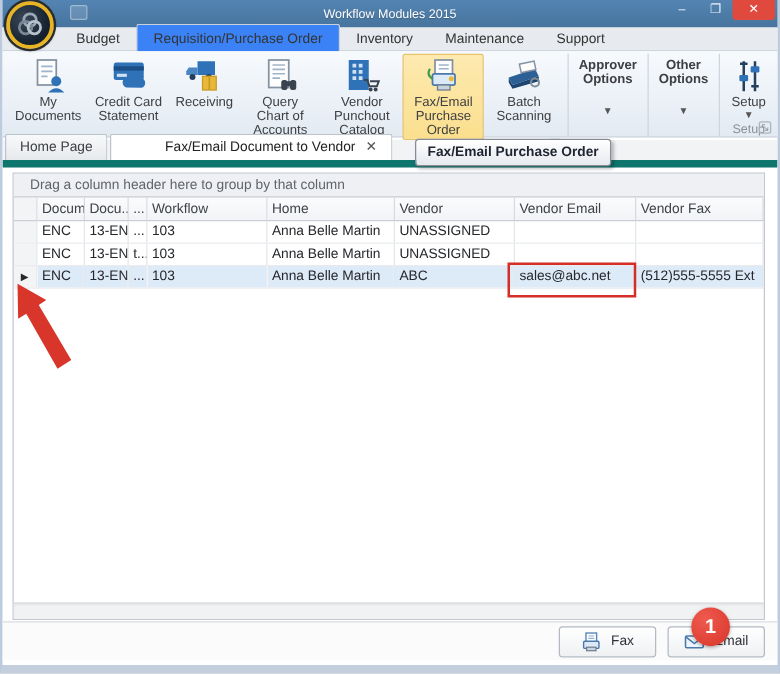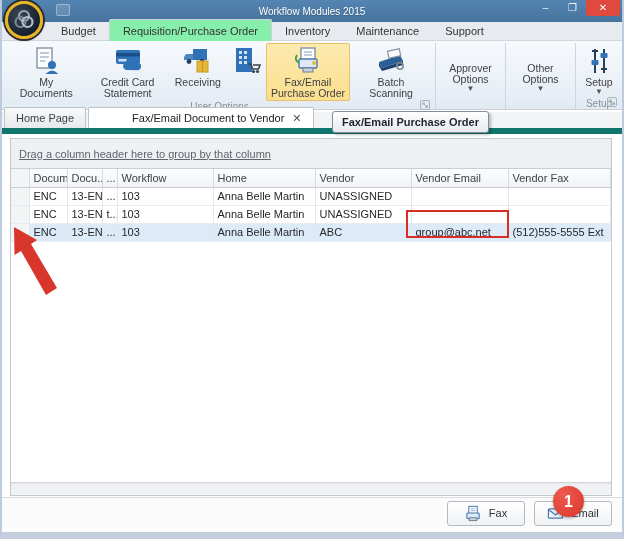--- a/index.html
+++ b/index.html
@@ -23,63 +23,63 @@
   
   .logo { position:absolute; left:3px; top:1px; width:38px; height:38px; border-radius:50%;
     background:radial-gradient(circle at 35% 35%, #3a4756, #14202e 70%);
     border:3px solid #e8b424; box-shadow:0 0 0 2px #2c2c2c, 0 1px 3px rgba(0,0,0,.5); z-index:30; }
   .logo svg { position:absolute; inset:3px; }
 
   
   .ribbon-tabrow { position:absolute; top:22px; left:0; right:0; height:19px; background:#e7eaee;
     display:flex; align-items:flex-end; padding-left:46px; border-bottom:1px solid #cfd6de; }
   .rtab { padding:5px 13px 3px; color:#333; cursor:default; }
-  .rtab.active { background:#86efac; border:1px solid #c9d0d8; border-bottom:none;
+  .rtab.active { background:#3b82f6; border:1px solid #c9d0d8; border-bottom:none;
     border-radius:2px 2px 0 0; margin-bottom:-1px; padding-bottom:4px; }
 
   
   .ribbon-body { position:absolute; top:41px; left:0; right:0; height:69px;
     background:linear-gradient(#f7fafd,#e9eff6 70%,#e2eaf2); border-bottom:1px solid #c6d0db;
     display:flex; align-items:stretch; padding:2px 2px 0 4px; }
   .rgroup { display:flex; flex-direction:column; position:relative; padding:0 1px; }
   .rgroup.sep { border-right:1px solid #cdd5de; margin-right:2px; padding-right:3px; }
   .rbtns { flex:1; display:flex; align-items:stretch; }
   .rlabel { height:14px; display:flex; align-items:center; justify-content:center;
     color:#8b9099; font-size:10px; position:relative; }
   .launcher { position:absolute; right:2px; bottom:2px; width:10px; height:10px;
     border:1px solid #aab2bb; border-radius:2px; color:#7d8younger; }
   .launcher svg { position:absolute; inset:1px; }
   .rbtn { display:flex; flex-direction:column; align-items:center; justify-content:flex-start;
     padding:2px 4px 1px; margin:0 0px; border:1px solid transparent; border-radius:2px; cursor:default; }
   .rbtn .ricon { width:30px; height:30px; flex:0 0 auto; }
   .rbtn .rlabeltext { text-align:center; font-size:10.5px; line-height:11px; color:#3d3f42;
     max-width:76px; margin-top:1px; }
   .rbtn.hl { background:linear-gradient(#fdeab0,#fbdf8e); border-color:#e8c269; }
-  .rbtn.mid { justify-content:flex-end; }
+  .rbtn.mid { justify-content:space-between;font-weight:bold; }
   .rbtn.mid .rlabeltext { max-width:54px; }
   .drop { color:#555; font-size:8px; line-height:8px; }
 
   
   .tabbar { position:absolute; top:112px; left:0; right:0; height:22px; background:#f2f3f5;
     display:flex; align-items:flex-end; padding-left:2px; border-bottom:6px solid #0f766e; }
   .dtab { padding:4px 11px 4px; background:linear-gradient(#f8f9fa,#e6e9ec);
     border:1px solid #bcc3cb; border-bottom:none; border-radius:2px 2px 0 0; margin-right:2px; color:#3c3f44; }
   .dtab.active { background:#fff; color:#222; display:flex; gap:8px; align-items:center;padding-left:43px; }
   .dtab .x { color:#555; font-size:11px; font-weight:bold; line-height:9px; }
 
   
   .tooltip { position:absolute; left:330px; top:111px; height:22px; padding:4px 9px 3px;
     background:linear-gradient(#ffffff,#e6e9ee); border:1px solid #868d96; border-radius:3px;
     box-shadow:2px 2px 3px rgba(0,0,0,.25); font-weight:bold; color:#1e2430; z-index:40; white-space:nowrap; }
 
   
   .gridpanel { position:absolute; top:138px; left:8px; right:10px; height:358px;
     border:1px solid #c2c8cf; background:#fff; }
-  .groupby { height:30px; background:#eef0f3; border-bottom:1px solid #c9ced4;
-    display:flex; align-items:center; padding-left:8px; color:#5f6捨670; color:#60656c;text-decoration:underline; }
+  .groupby { height:19px; background:#eef0f3; border-bottom:1px solid #c9ced4;
+    display:flex; align-items:center; padding-left:13px; color:#5f6捨670; color:#60656c; }
   table.grid { border-collapse:collapse; table-layout:fixed; width:100%; }
   table.grid th { height:18px; background:linear-gradient(#fbfcfd,#f1f3f6);
     border-right:1px solid #d6dadf; border-bottom:1px solid #c9ced4; font-weight:normal;
     text-align:left; padding:0 4px; color:#3e4247; overflow:hidden; white-space:nowrap; }
   table.grid td { height:18px; border-right:1px solid #e4e7ea; border-bottom:1px solid #e9ebee;
     padding:0 4px; color:#26282c; overflow:hidden; white-space:nowrap; background:#fff; }
   tr.sel td { background:#ddeBF9; background:#ddeaf8; }
   td.selcell, th.selcell { background:#f3f4f6 !important; text-align:center; padding:0; color:#444; font-size:8px; }
   .hscroll { position:absolute; left:0; right:0; bottom:0; height:13px; background:#f1f2f4;
     border-top:1px solid #d4d8dc; box-shadow:inset 0 1px 2px rgba(0,0,0,.06); }
@@ -160,36 +160,54 @@
           <div class="rbtn">
             <div class="ricon"><svg viewBox="0 0 30 30">
                 <rect x="10" y="3" width="14" height="11" fill="#2f72b8"></rect>
                 <path d="M3 8 h7 v6 h-9 v-3 z" fill="#4a86c4"></path>
                 <circle cx="6" cy="15.5" r="2.4" fill="#24405e"></circle>
                 <circle cx="19" cy="15.5" r="2.4" fill="#24405e"></circle>
                 <rect x="14" y="15" width="11" height="11" fill="#e8b83a" stroke="#c79a22" stroke-width="1"></rect>
                 <line x1="19.5" y1="15" x2="19.5" y2="26" stroke="#c79a22" stroke-width="1.4"></line>
               </svg></div>
             <div class="rlabeltext">Receiving</div>
+          </div>
+          <div class="rbtn">
+            <div class="ricon"><svg viewBox="0 0 30 30">
+                <rect x="6" y="2" width="16" height="22" fill="#fdfdfe" stroke="#8492a1" stroke-width="1.4"></rect>
+                <g stroke="#9fb4c9" stroke-width="1.3">
+                  <line x1="9" y1="6" x2="19" y2="6"></line>
+                  <line x1="9" y1="9.5" x2="19" y2="9.5"></line>
+                  <line x1="9" y1="13" x2="19" y2="13"></line>
+                  <line x1="9" y1="16.5" x2="15" y2="16.5"></line>
+                </g>
+                <g fill="#3a4450">
+                  <rect x="16" y="18" width="5" height="8" rx="2"></rect>
+                  <rect x="23" y="18" width="5" height="8" rx="2"></rect>
+                  <rect x="19.5" y="19" width="5" height="4"></rect>
+                </g>
+              </svg></div>
+            <div class="rlabeltext">Query Chart of Accounts</div>
           </div>
           <div class="rbtn">
             <div class="ricon"><svg viewBox="0 0 30 30">
                 <rect x="5" y="2" width="16" height="24" fill="#2f72b8"></rect>
                 <g fill="#cfe2f4">
                   <rect x="8" y="5" width="3" height="3"></rect>
                   <rect x="13" y="5" width="3" height="3"></rect>
                   <rect x="8" y="10" width="3" height="3"></rect>
                   <rect x="13" y="10" width="3" height="3"></rect>
                   <rect x="8" y="15" width="3" height="3"></rect>
                   <rect x="13" y="15" width="3" height="3"></rect>
                 </g>
                 <path d="M17 18 h3 l1.5 5 h6 l1.5-4 h-7" fill="none" stroke="#3a4450" stroke-width="1.6"></path>
                 <circle cx="22.5" cy="25.5" r="1.6" fill="#3a4450"></circle>
                 <circle cx="26.5" cy="25.5" r="1.6" fill="#3a4450"></circle>
               </svg></div>
+            <div class="rlabeltext">Vendor Punchout Catalog</div>
           </div>
           <div class="rbtn hl">
             <div class="ricon"><svg viewBox="0 0 30 30">
                 <rect x="8" y="2" width="14" height="17" fill="#fdfdfe" stroke="#8492a1" stroke-width="1.4"></rect>
                 <line x1="11" y1="6" x2="19" y2="6" stroke="#9fb4c9" stroke-width="1.3"></line>
                 <line x1="11" y1="9" x2="19" y2="9" stroke="#9fb4c9" stroke-width="1.3"></line>
                 <rect x="6" y="13" width="18" height="9" rx="1.5" fill="#dce9f6" stroke="#4a79ab" stroke-width="1.4"></rect>
                 <rect x="10" y="22" width="10" height="4" fill="#c9d4df" stroke="#6b7c8d" stroke-width="1"></rect>
                 <path d="M4 9 q-3 5 2 8" fill="none" stroke="#3f9e4e" stroke-width="1.8"></path>
                 <circle cx="21" cy="17" r="2" fill="#e8b83a"></circle>
@@ -324,21 +342,21 @@
             <td></td>
           </tr>
           <tr class="sel">
             <td class="selcell">▶</td>
             <td>ENC</td>
             <td>13-EN...</td>
             <td>...</td>
             <td>103</td>
             <td>Anna Belle Martin</td>
             <td>ABC</td>
-            <td>group@abc.net</td>
+            <td>sales@abc.net</td>
             <td>(512)555-5555 Ext</td>
           </tr>
         </tbody>
     </table>
     <div class="hscroll"></div>
   </div>
 
   <div class="footer">
     <div class="fbtn">
       <svg viewBox="0 0 18 18">

